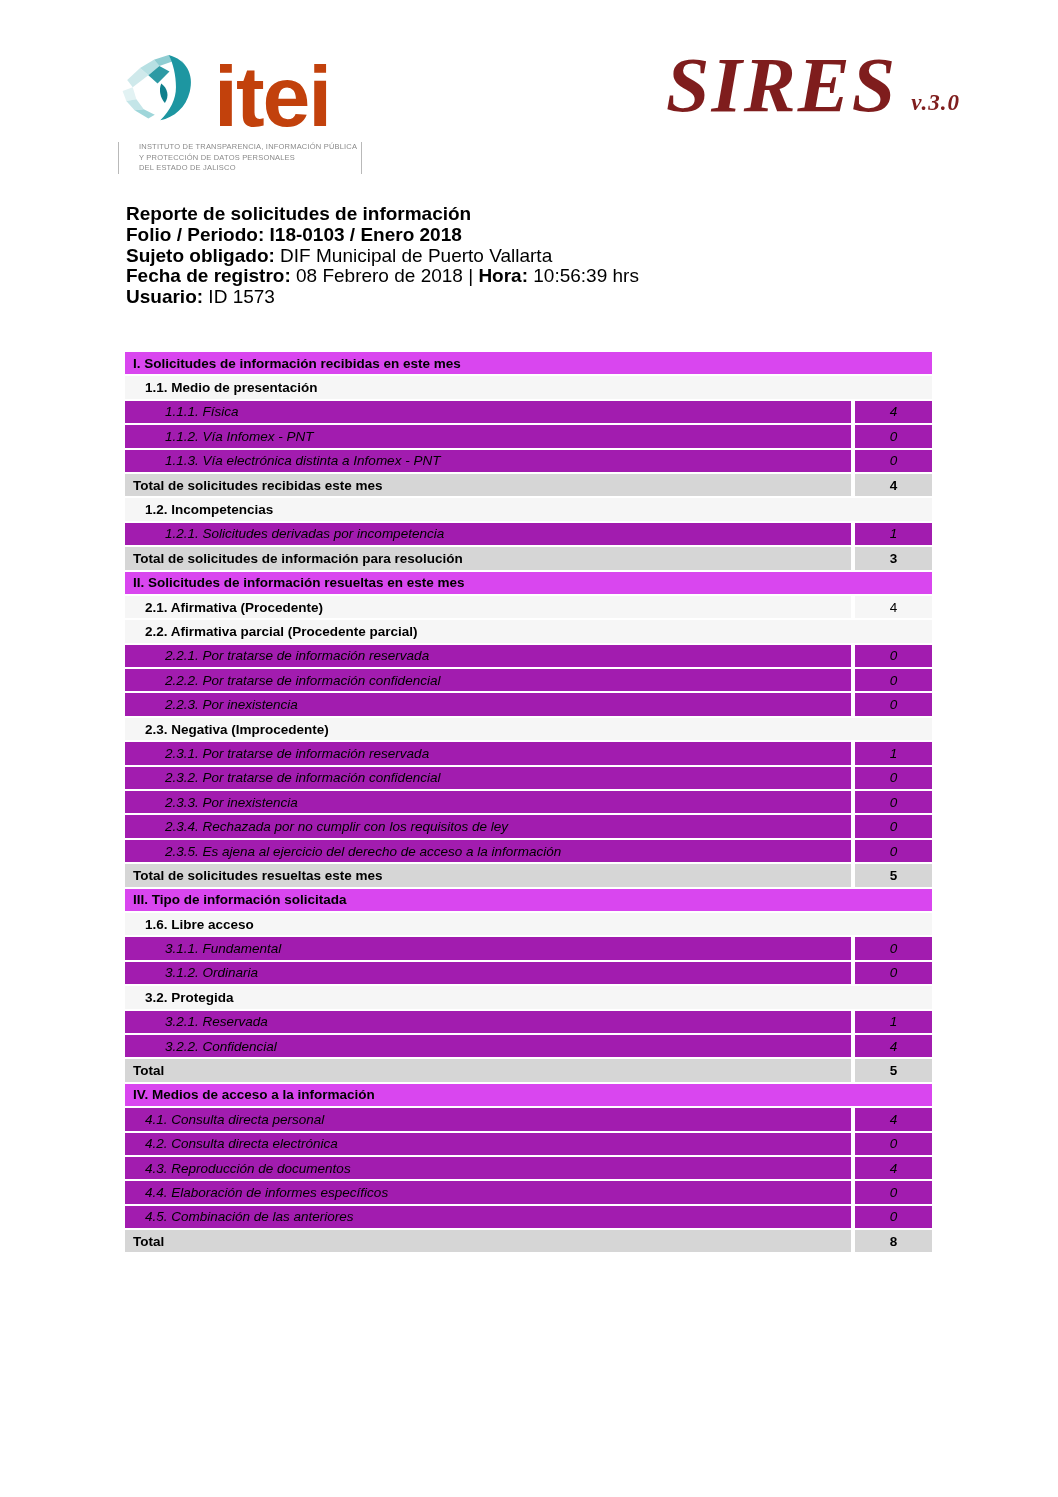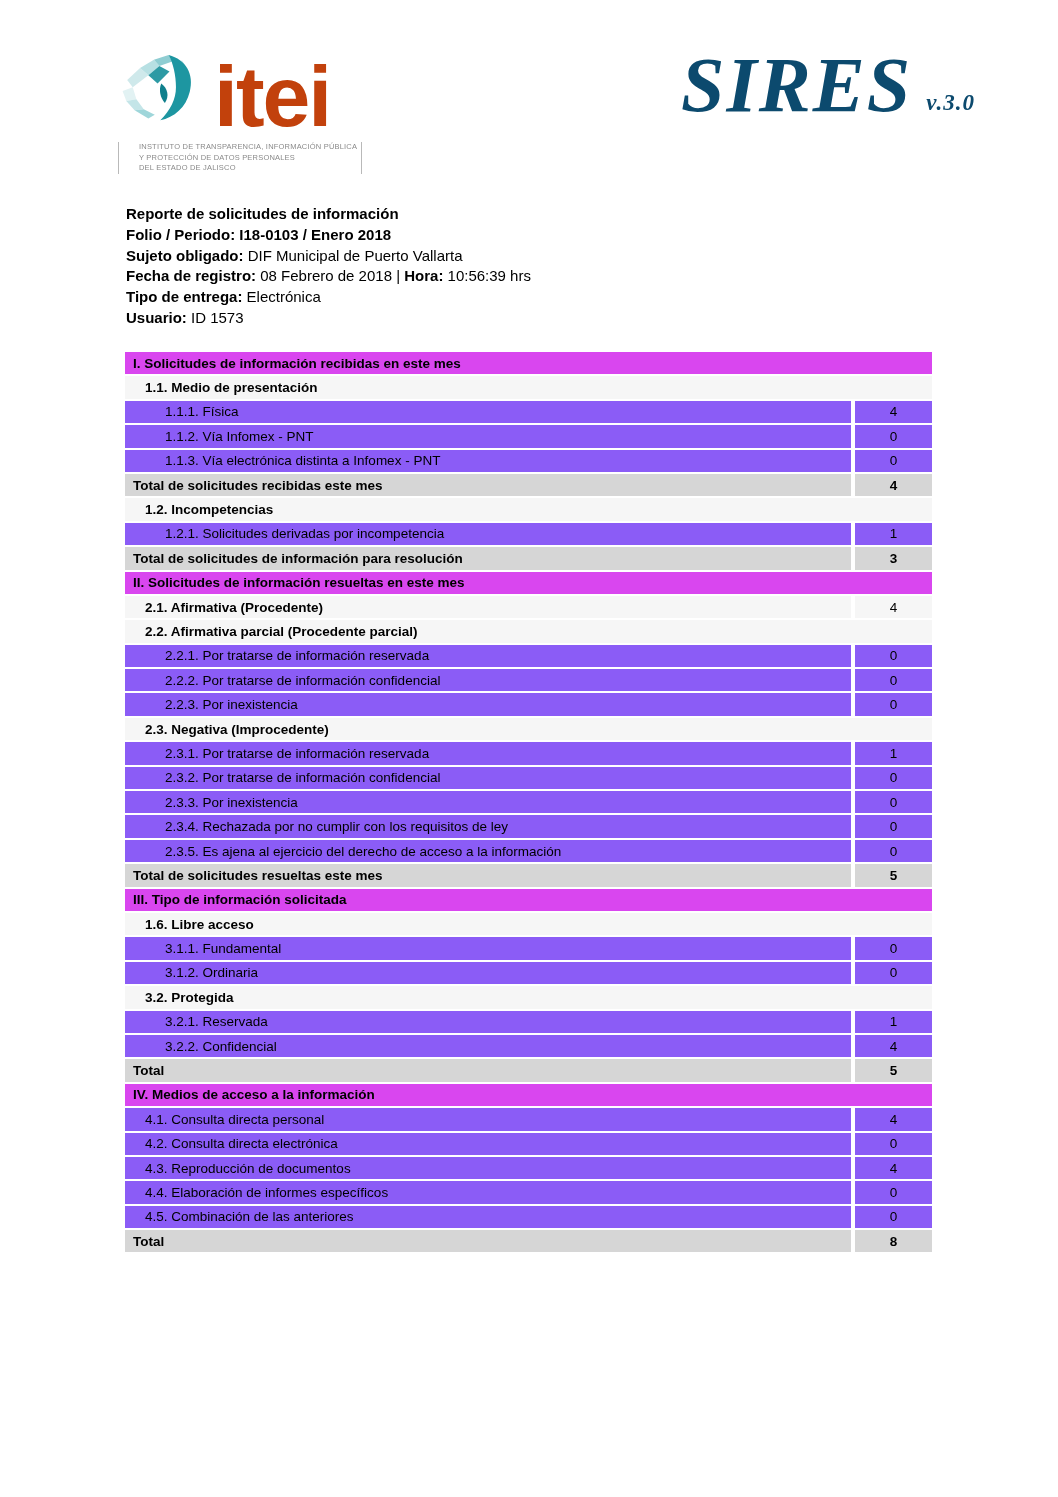--- a/index.html
+++ b/index.html
@@ -35,35 +35,35 @@
   .sires-logo {
     position:absolute; left:666px; top:48px;
     display:flex; align-items:flex-end;
     font-family:"Liberation Serif", serif; font-style:italic; font-weight:bold;
   }
   .sires-word { font-size:78px; line-height:0.95; letter-spacing:2px; }
   .sires-version { font-size:23px; margin-left:14px; padding-bottom:6px; letter-spacing:1px; }
 
   
   .report-meta { position:absolute; left:126px; top:204px; }
-  .meta-line { font-size:15px; line-height:20.8px; white-space:pre-wrap; }
+  .meta-line { font-size:19px; line-height:20.8px; white-space:pre-wrap; }
   .meta-line .b { font-weight:bold; }
 
   
   .report-table { position:absolute; left:125px; top:352px; width:807px; }
   .trow { display:flex; margin-bottom:2px; min-height:22.4px; }
   .cell { display:flex; align-items:center; }
   .cell.label { flex:1; padding:2px 8px; font-size:13.5px; }
   .cell.value { width:77px; justify-content:center; font-size:13.5px; }
   .trow.hasvalue .cell.label { margin-right:4px; }
 
   .trow.section  .cell { background:#d946ef; font-weight:bold; }
   .trow.subsection .cell { background:#f6f6f6; font-weight:bold; }
   .trow.subsection .cell.value { font-weight:normal; }
-  .trow.item     .cell { background:#8b5cf6; font-weight:normal; }
+  .trow.item     .cell { background:#a21caf; font-weight:normal;font-style:italic; }
   .trow.total    .cell { background:#d6d6d6; font-weight:bold; }
 
   .trow.ind1 .cell.label { padding-left:20px; }
   .trow.ind2 .cell.label { padding-left:40px; }
 </style>
 </head>
 <body>
 
 <div class="page">
 
@@ -87,31 +87,30 @@
       <div class="caption-bar"></div>
       <div class="caption-lines">
         <div>INSTITUTO DE TRANSPARENCIA, INFORMACIÓN PÚBLICA</div>
         <div>Y PROTECCIÓN DE DATOS PERSONALES</div>
         <div>DEL ESTADO DE JALISCO</div>
       </div>
       <div class="caption-bar"></div>
     </div>
   </div>
 
-  <div class="sires-logo" style="color: #0c4a6e; margin-left: 15px;">
+  <div class="sires-logo" style="color: #7f1d1d;">
     <span class="sires-word">SIRES</span>
     <span class="sires-version">v.3.0</span>
   </div>
 
   <div class="report-meta">
       <div class="meta-line"><span class="b">Reporte de solicitudes de información</span></div>
       <div class="meta-line"><span class="b">Folio / Periodo: I18-0103 / Enero 2018</span></div>
       <div class="meta-line"><span class="b">Sujeto obligado:</span><span> DIF Municipal de Puerto Vallarta</span></div>
       <div class="meta-line"><span class="b">Fecha de registro:</span><span> 08 Febrero de 2018 | </span><span class="b">Hora:</span><span> 10:56:39 hrs</span></div>
-      <div class="meta-line"><span class="b">Tipo de entrega:</span><span> Electrónica</span></div>
       <div class="meta-line"><span class="b">Usuario:</span><span> ID 1573</span></div>
     </div>
 
   <div class="report-table">
       <div class="trow section ind0 novalue">
         <div class="cell label">I. Solicitudes de información recibidas en este mes</div>
       </div>
       <div class="trow subsection ind1 novalue">
         <div class="cell label">1.1. Medio de presentación</div>
       </div>

